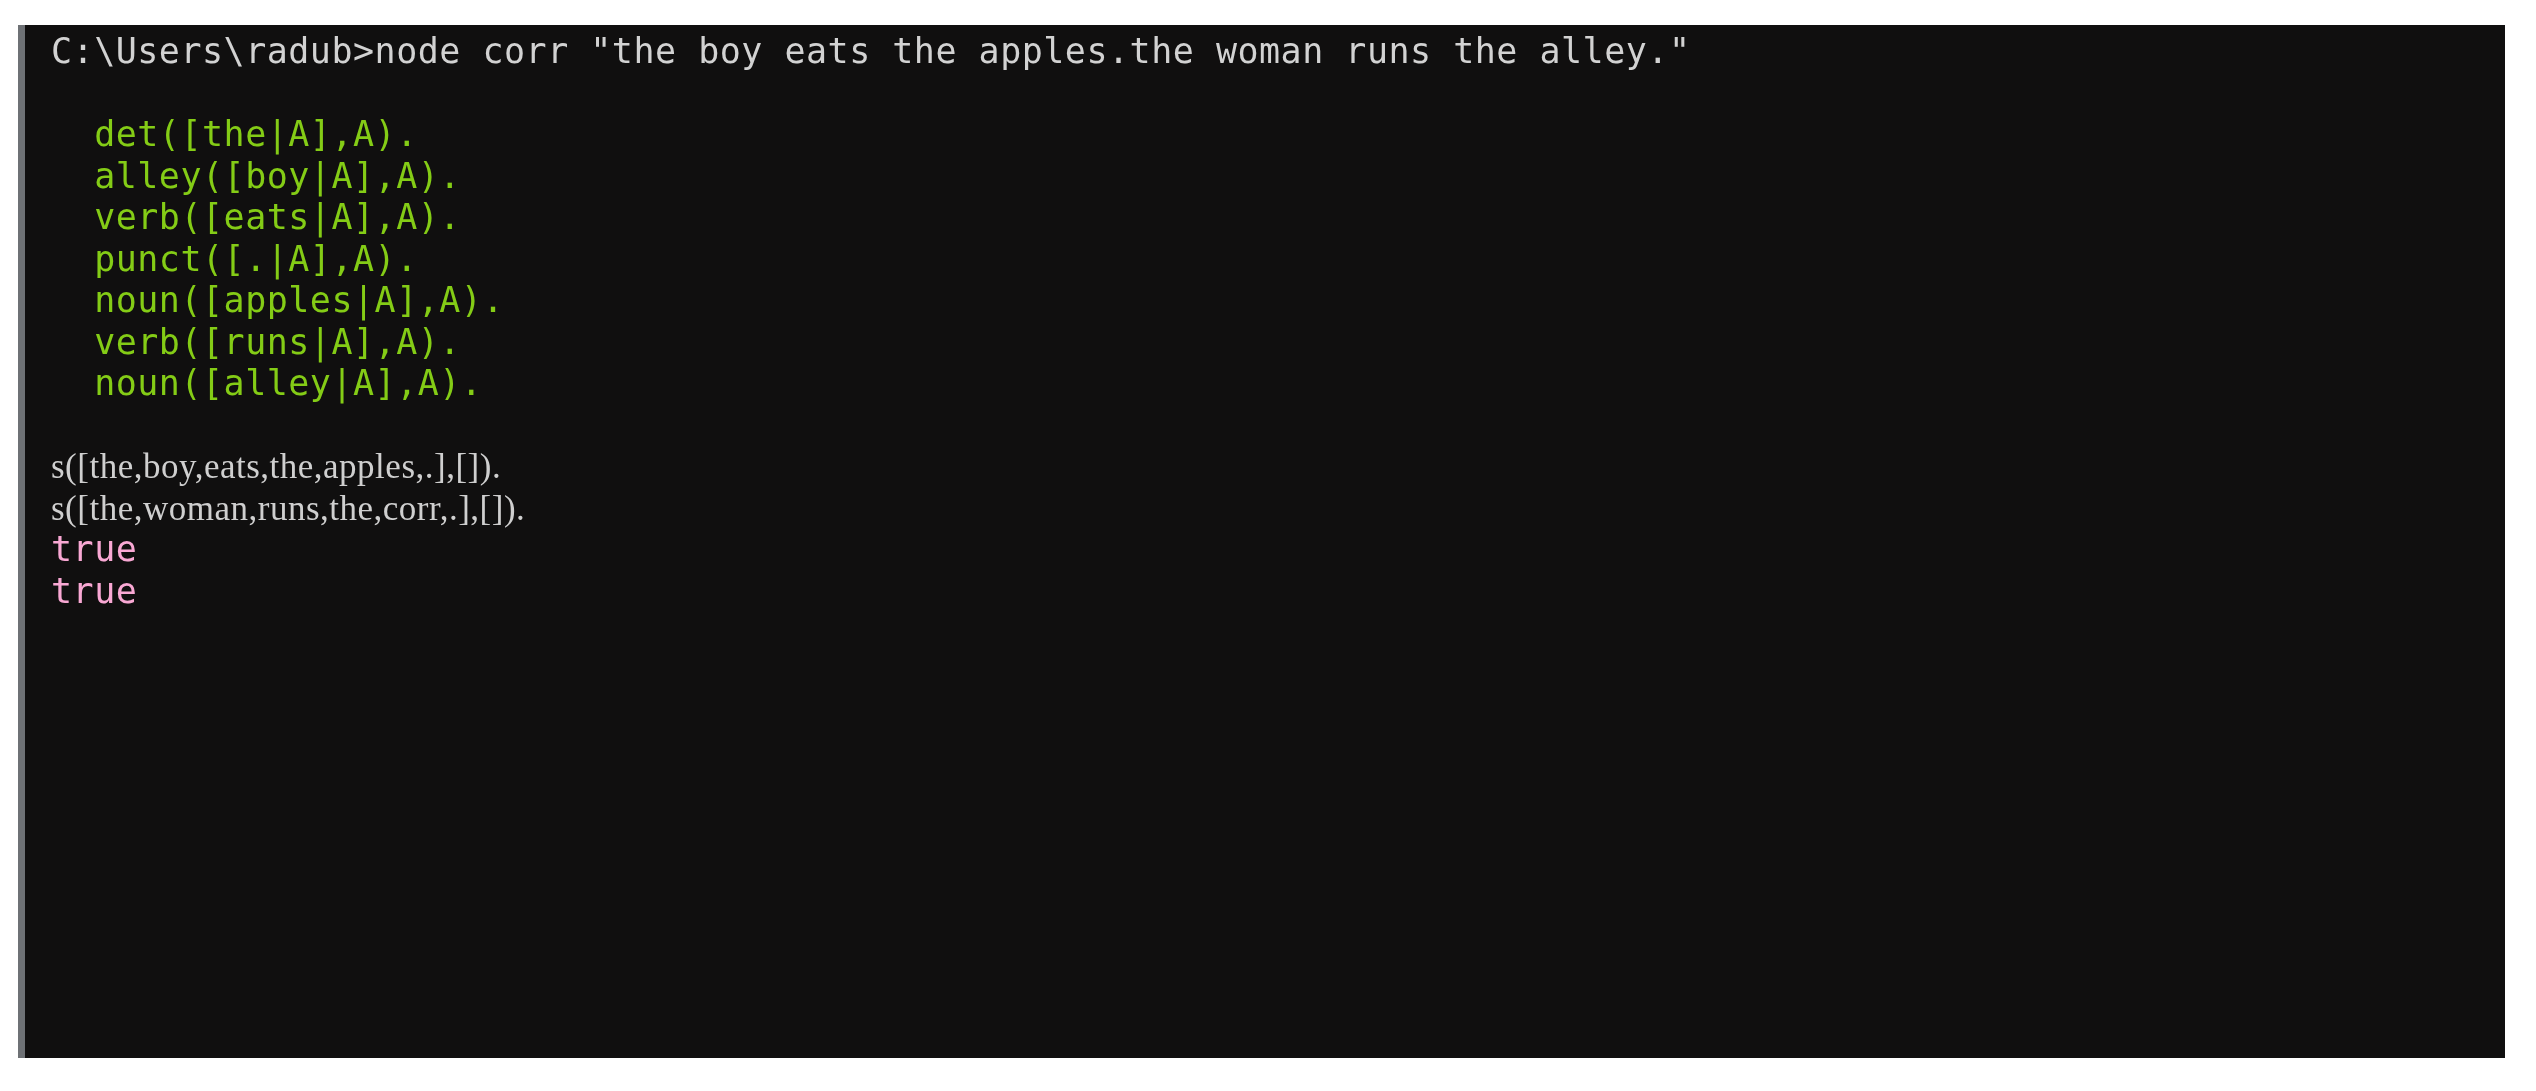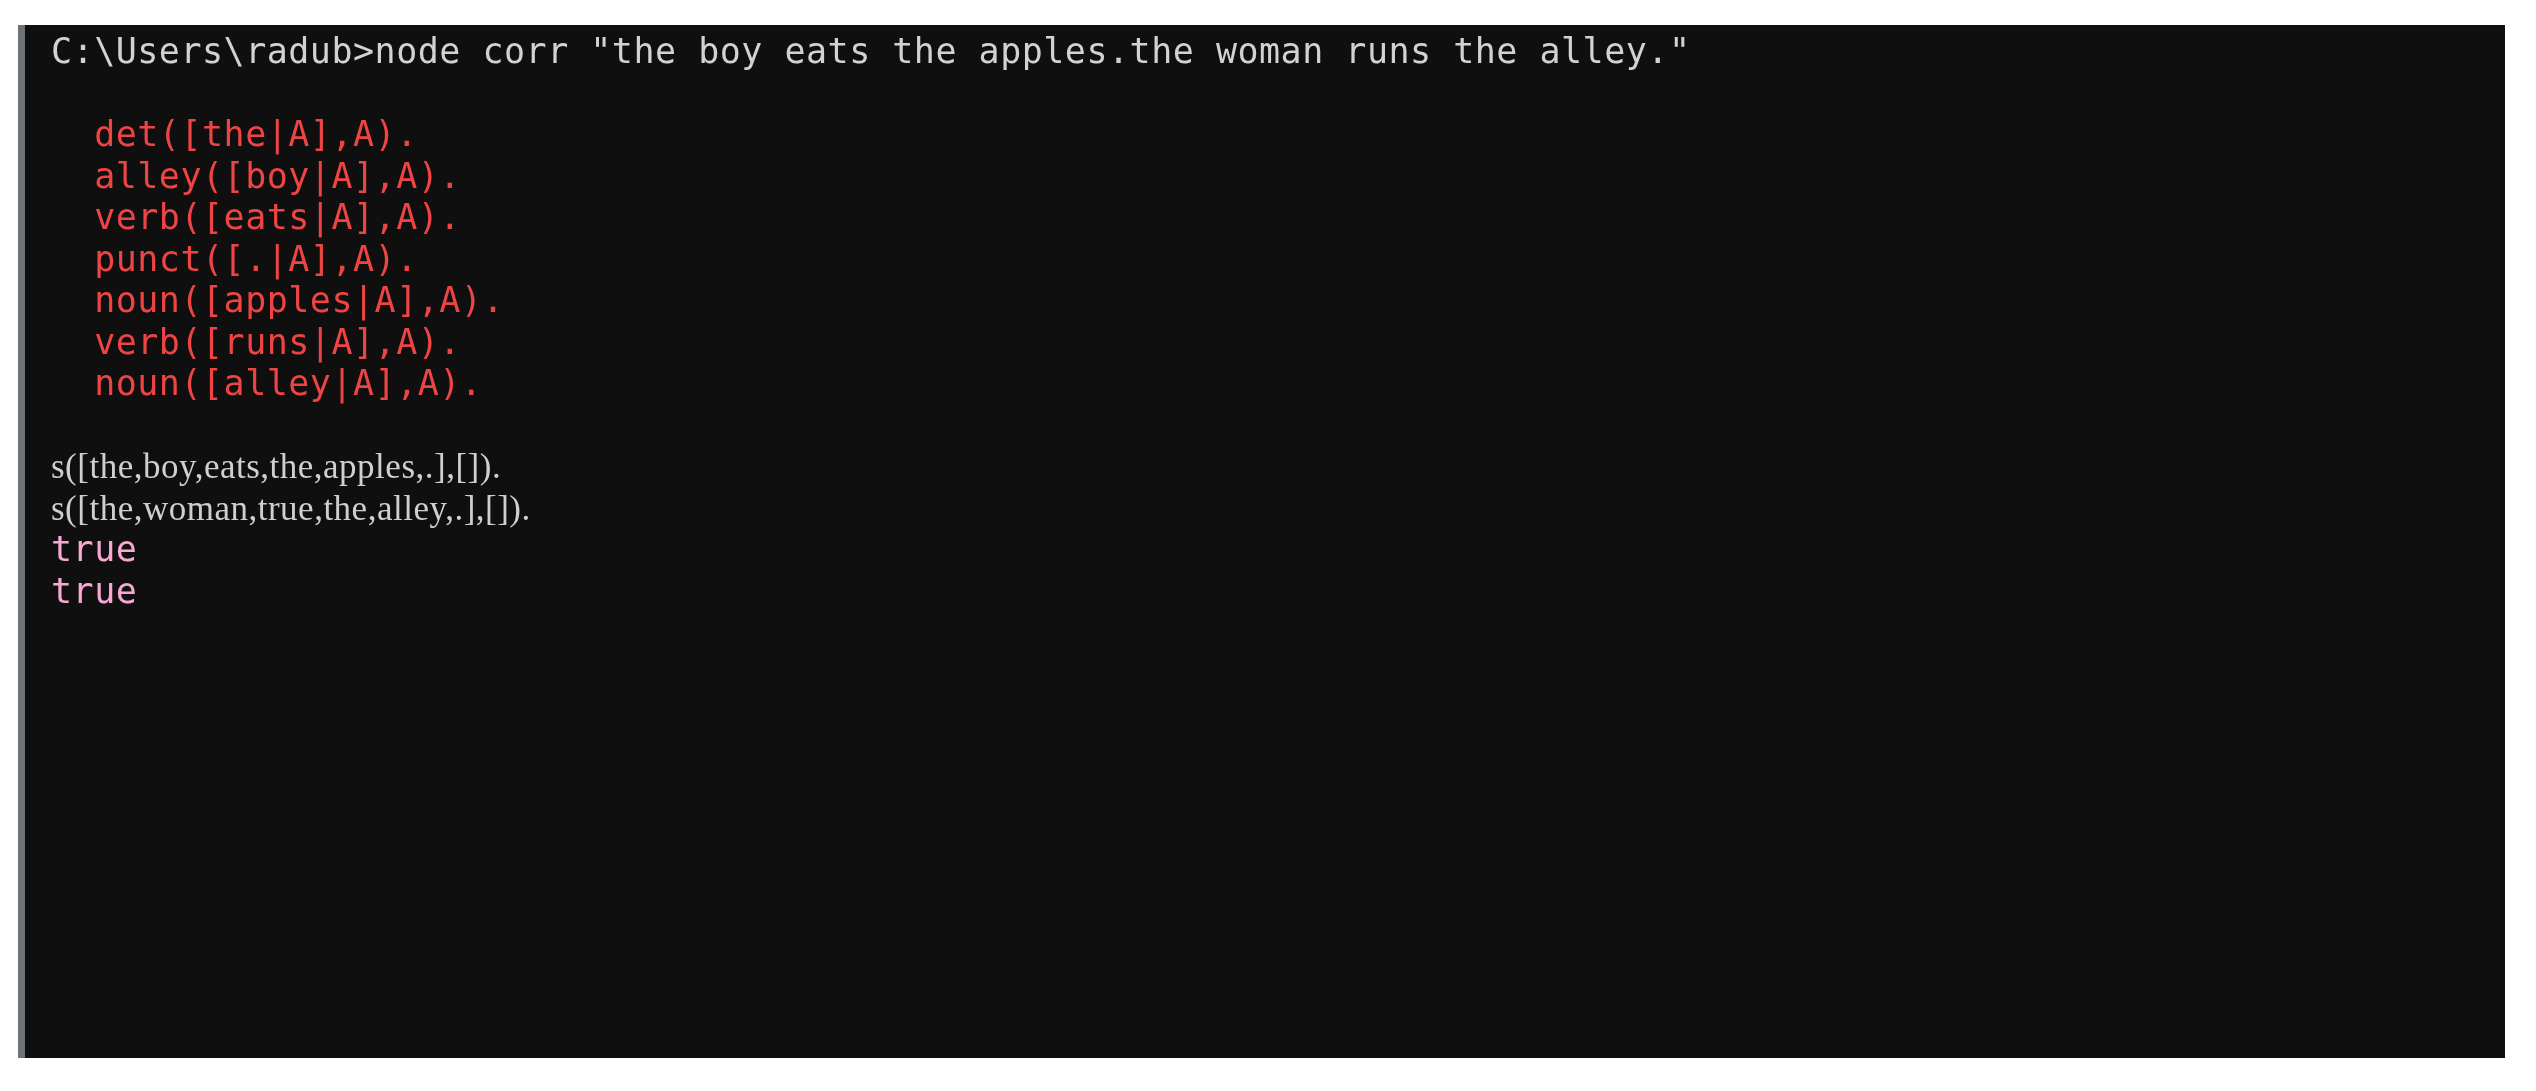--- a/index.html
+++ b/index.html
@@ -61,21 +61,21 @@
 
   .line.blank {
     color: transparent;
   }
 
   .line.prompt {
     color: #d2d2d2;
   }
 
   .line.indented {
-    color: #ef4444;
+    color: #84cc16;
   }
 
   .line.clause {
     color: #cfcfcf;
     font-family: Liberation Serif, serif;
   }
 
   .line.result {
     color: #f9a8d4;
   }
@@ -106,21 +106,21 @@
 
 
       <span class="line indented">  verb([runs|A],A).</span>
 
       <span class="line indented">  noun([alley|A],A).</span>
 
       <span class="line blank"> </span>
 
       <span class="line clause">s([the,boy,eats,the,apples,.],[]).</span>
 
-      <span class="line clause">s([the,woman,true,the,alley,.],[]).</span>
+      <span class="line clause">s([the,woman,runs,the,corr,.],[]).</span>
 
       <span class="line result">true</span>
 
       <span class="line result">true</span>
 
     </div>
   </div>
 </div>
 
 </body></html>

